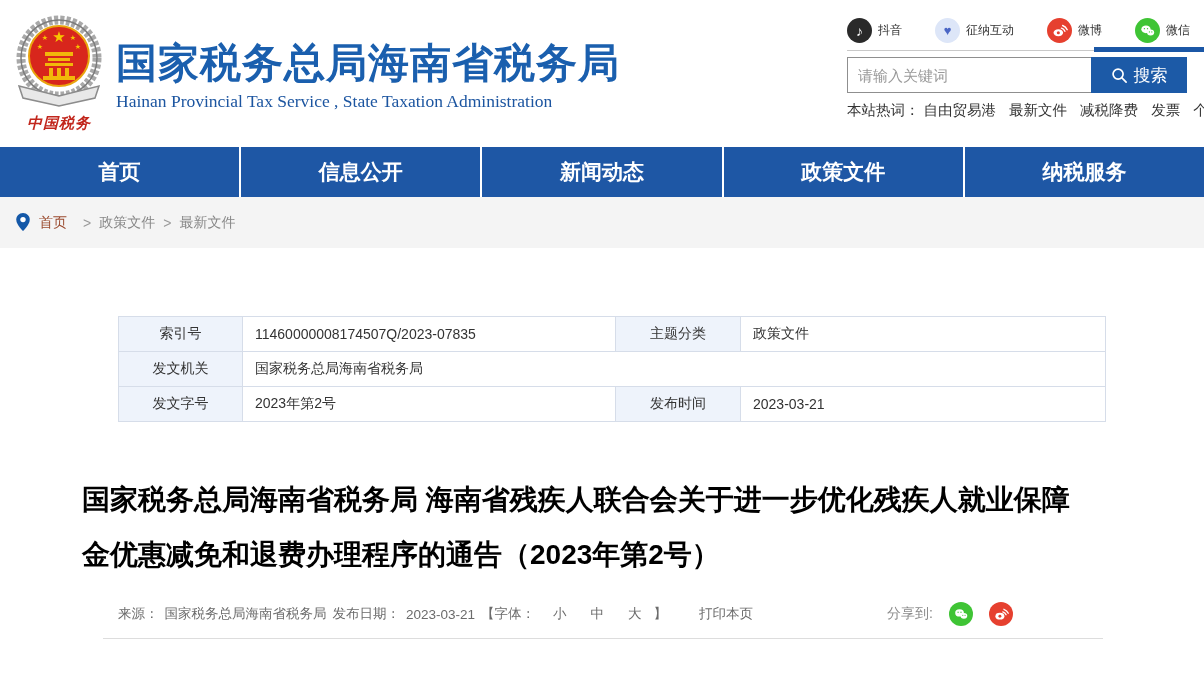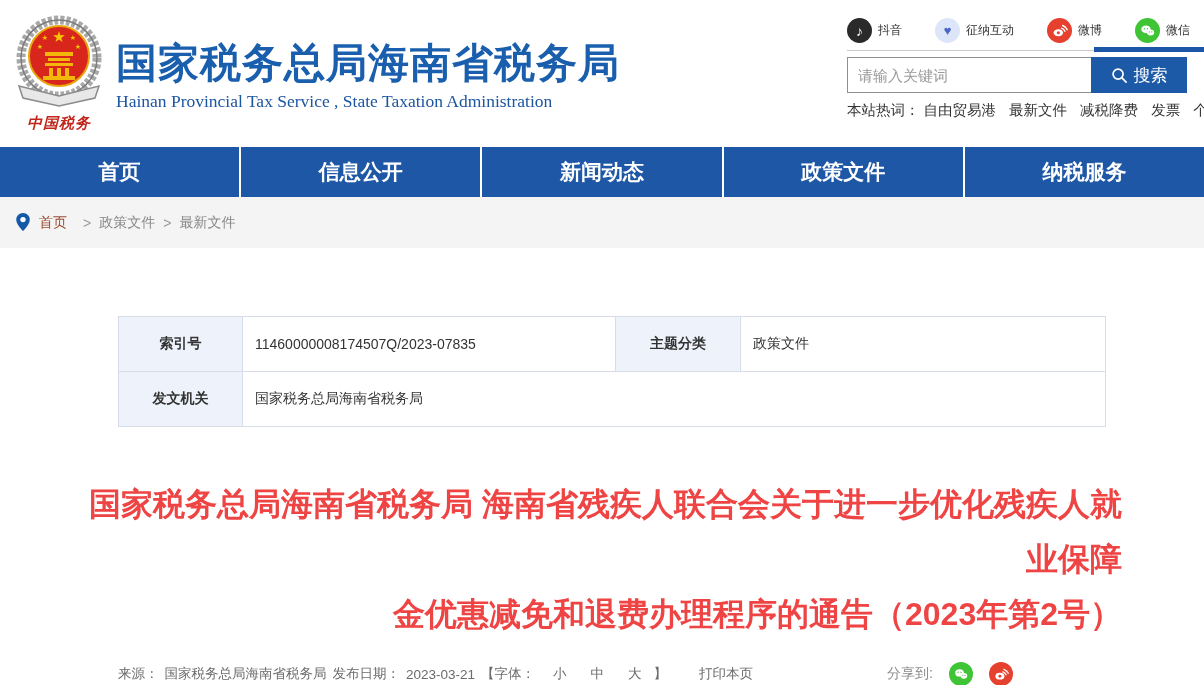--- a/index.html
+++ b/index.html
@@ -55,25 +55,25 @@
   .breadcrumb-strip { height:51px; background:#f4f4f4; display:flex; align-items:center;
                       padding-left:14px; font-size:14px; }
   .crumb-home { color:#9a4a2e; text-decoration:none; margin:0 8px 0 7px; cursor:pointer; }
   .crumb-sep { color:#999; margin:0 8px; }
   .crumb-link { color:#888; text-decoration:none; cursor:pointer; }
 
   
   .doc-table { margin:68px 0 0 118px; border-collapse:collapse; table-layout:fixed;
                width:987px; font-size:14px; color:#333; }
   .doc-table td { border:1px solid #d6dde9; height:29px; padding:0 8px 0 12px; }
-  .doc-table td.lbl { background:#eef3fb; font-weight:bold; text-align:center; padding:18px; }
-
-  
-  .article-title { margin:50px auto 0; width:1040px; text-align:right; color:#ef4444;
-                   font-size:32px; font-weight:bold; line-height:55px; }
+  .doc-table td.lbl { background:#eef3fb; font-weight:normal; text-align:center; padding:8px; }
+
+  
+  .article-title { margin:50px auto 0; width:1040px; text-align:left; color:#000000;
+                   font-size:28px; font-weight:bold; line-height:55px; }
   .meta-row { margin:20px 0 0 118px; width:983px; display:flex; align-items:center;
               font-size:13.5px; color:#6b6b6b; }
   .meta-row .mi { margin-right:6px; }
   .meta-gap { margin-right:18px; }
   .font-link { color:#6b6b6b; cursor:pointer; margin:0 12px; text-decoration:none; }
   .print-link { color:#6b6b6b; cursor:pointer; margin-left:26px; text-decoration:none; }
   .share-block { margin-left:auto; margin-right:88px; display:flex; align-items:center; gap:16px;justify-content:center; }
   .share-label { color:#8a8a8a; font-size:14px; }
   .share-icon { width:24px; height:24px; border-radius:50%; display:flex; align-items:center;
                 justify-content:center; cursor:pointer; }
@@ -213,20 +213,26 @@
       <tbody>
           <tr>
         <td class="lbl">索引号</td>
         <td>11460000008174507Q/2023-07835</td>
         <td class="lbl">主题分类</td>
         <td>政策文件</td>
       </tr>
       <tr>
         <td class="lbl">发文机关</td>
         <td colspan="3">国家税务总局海南省税务局</td>
+      </tr>
+      <tr>
+        <td class="lbl">发文字号</td>
+        <td>2023年第2号</td>
+        <td class="lbl">发布时间</td>
+        <td>2023-03-21</td>
       </tr>
     </tbody>
       </table>
 
     <h1 class="article-title">
       <span>国家税务总局海南省税务局 海南省残疾人联合会关于进一步优化残疾人就业保障</span><br>
       <span>金优惠减免和退费办理程序的通告（2023年第2号）</span>
     </h1>
 
     <div class="meta-row">

